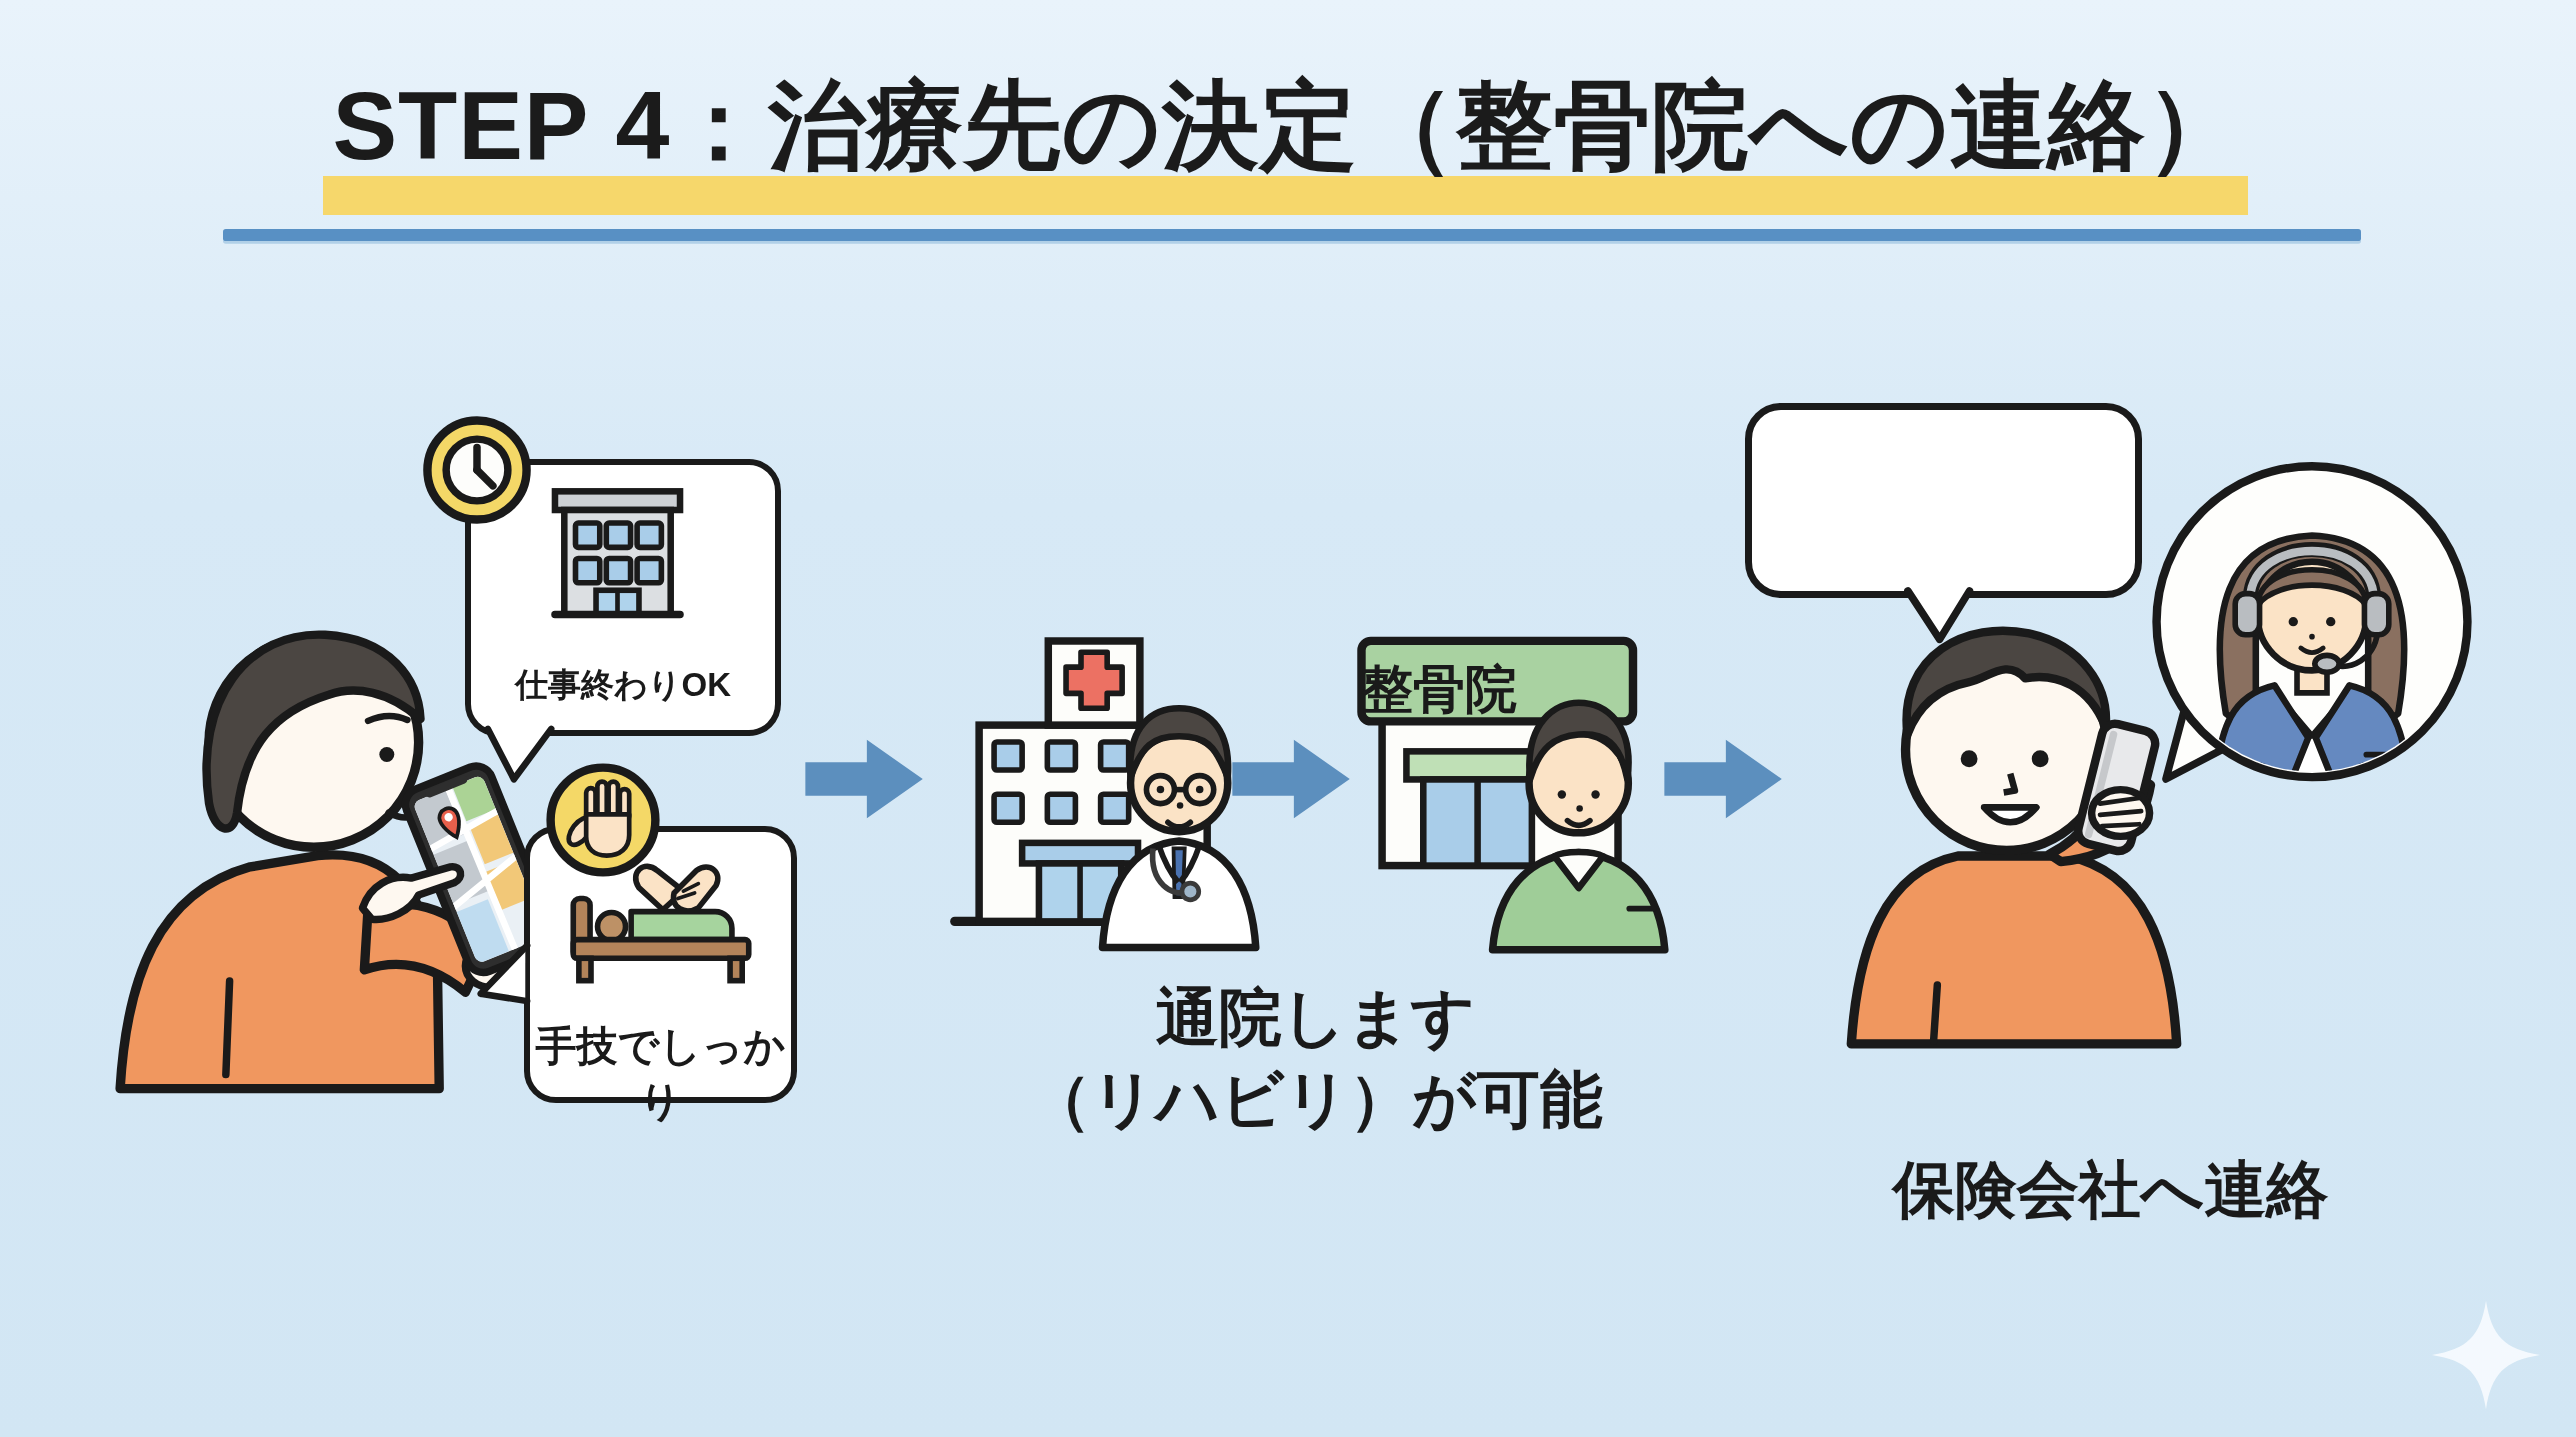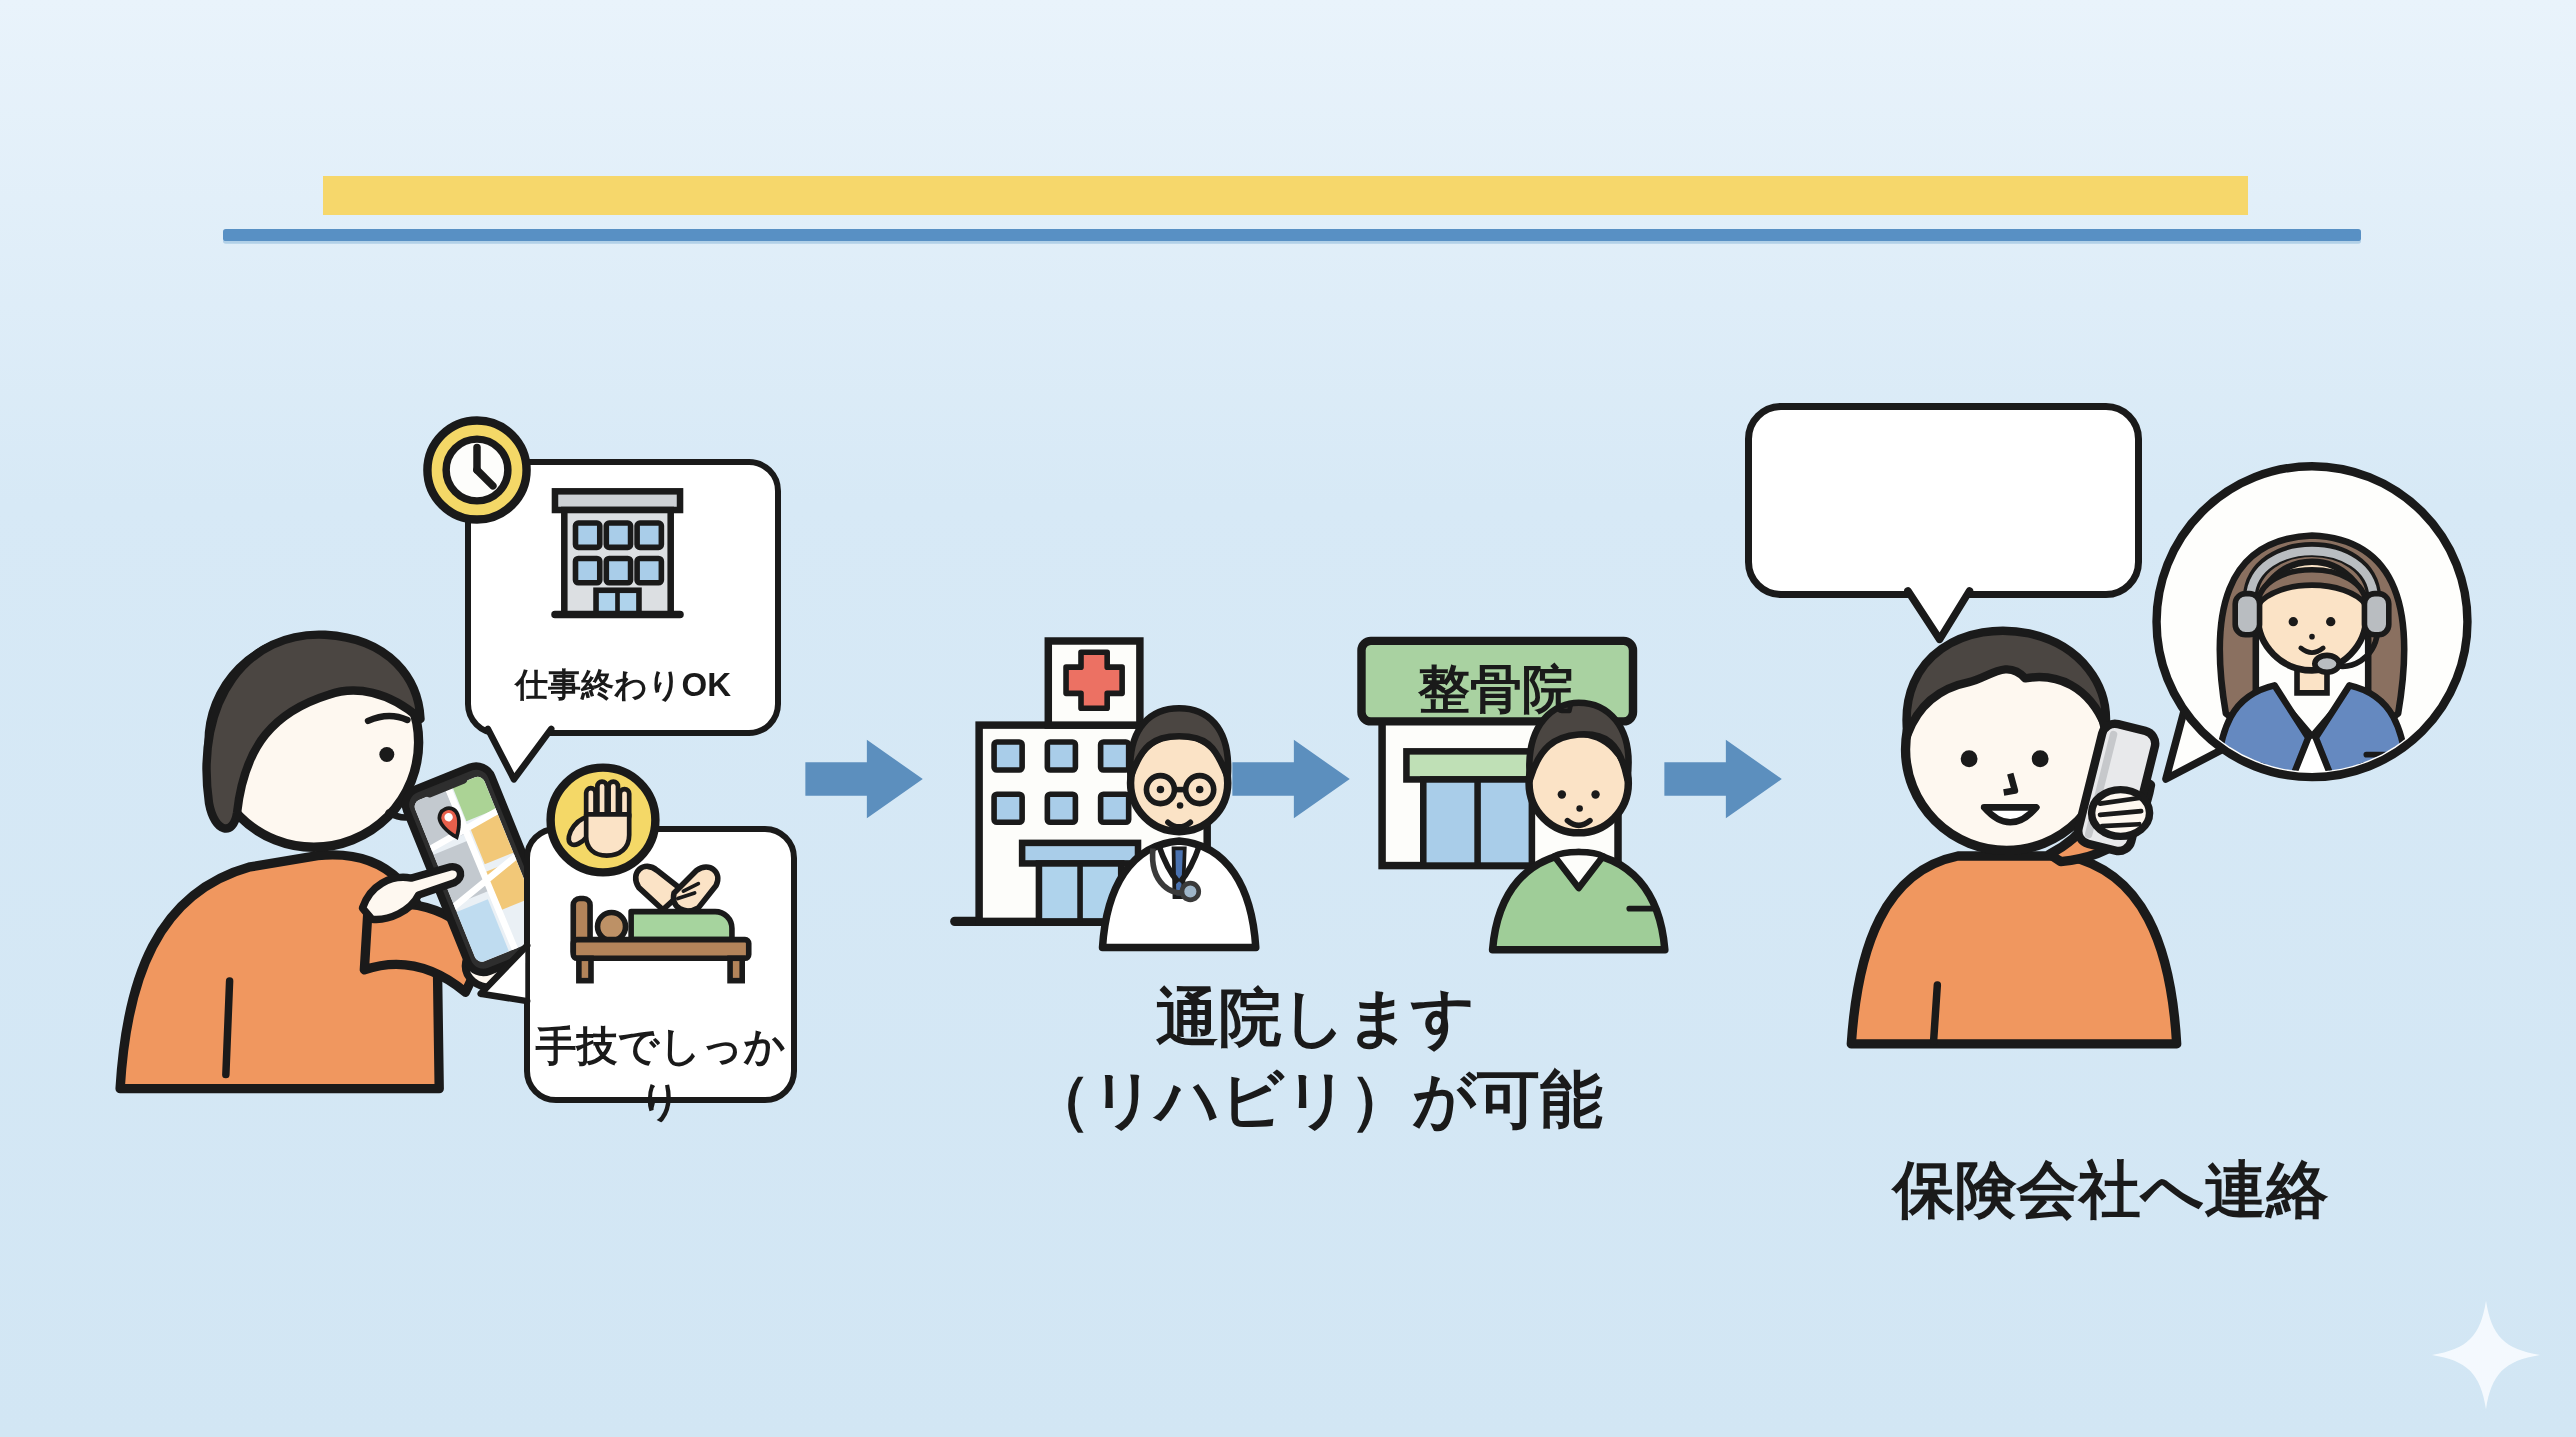--- a/index.html
+++ b/index.html
@@ -25,29 +25,30 @@
   #bubble-work{left:465px;top:459px;width:316px;height:277px;}
   #bubble-work .bubble-text{top:204px;font-size:33px;}
   #bubble-therapy{left:524px;top:826px;width:273px;height:277px;}
   #bubble-therapy .bubble-text{top:193px;font-size:41px;}
   #bubble-report{left:1745px;top:403px;width:397px;height:195px;}
   #bubble-report .bubble-text{position:static;font-size:51px;line-height:1.26;padding-top:22.5px;}
   
   .caption{z-index:2;text-align:center;font-weight:800;color:#1A1A1A;}
   #caption-hospital{left:988px;top:977px;width:655px;font-size:63px;line-height:1.3;}
   #caption-insurance{left:1778px;top:1148px;width:665px;font-size:62px;}
-  #clinic-sign-text{left:1361px;top:655px;width:270px;font-size:52px;font-weight:800;text-align:center;z-index:2;color:#1A1A1A;}
+  #clinic-sign-text{left:1361px;top:655px;width:270px;font-size:52px;font-weight:800;z-index:2;color:#1A1A1A;}
   svg{display:block;overflow:visible;}
 </style>
 </head>
 <body>
 
 <div id="stage">
 
   <div class="abs title-highlight ni"></div>
+  <div class="abs title-text">STEP 4：治療先の決定（整骨院への連絡）</div>
   <div class="abs title-rule ni"></div>
 
   <svg class="abs" style="left:89px;top:588px;z-index:2;" width="459" height="510" viewBox="0 0 490 545">
 
     <path d="M33,535 C40,418 72,326 172,298 L244,286 C322,278 356,326 372,398 L374,535 Z" style="fill:var(--sweater-orange,#F0975F)" stroke="#1A1A1A" stroke-width="10" stroke-linejoin="round"></path>
 
     <path d="M298,342 C352,328 394,348 424,386 L402,432 C366,402 330,396 294,408 Z" style="fill:var(--sweater-orange,#F0975F)" stroke="#1A1A1A" stroke-width="10" stroke-linejoin="round"></path>
     <path d="M150,420 L146,520" stroke="#1A1A1A" stroke-width="8" stroke-linecap="round" fill="none"></path>
 
     <circle cx="240" cy="165" r="112" style="fill:var(--skin-pale,#FEF8F0)" stroke="#1A1A1A" stroke-width="10"></circle>

